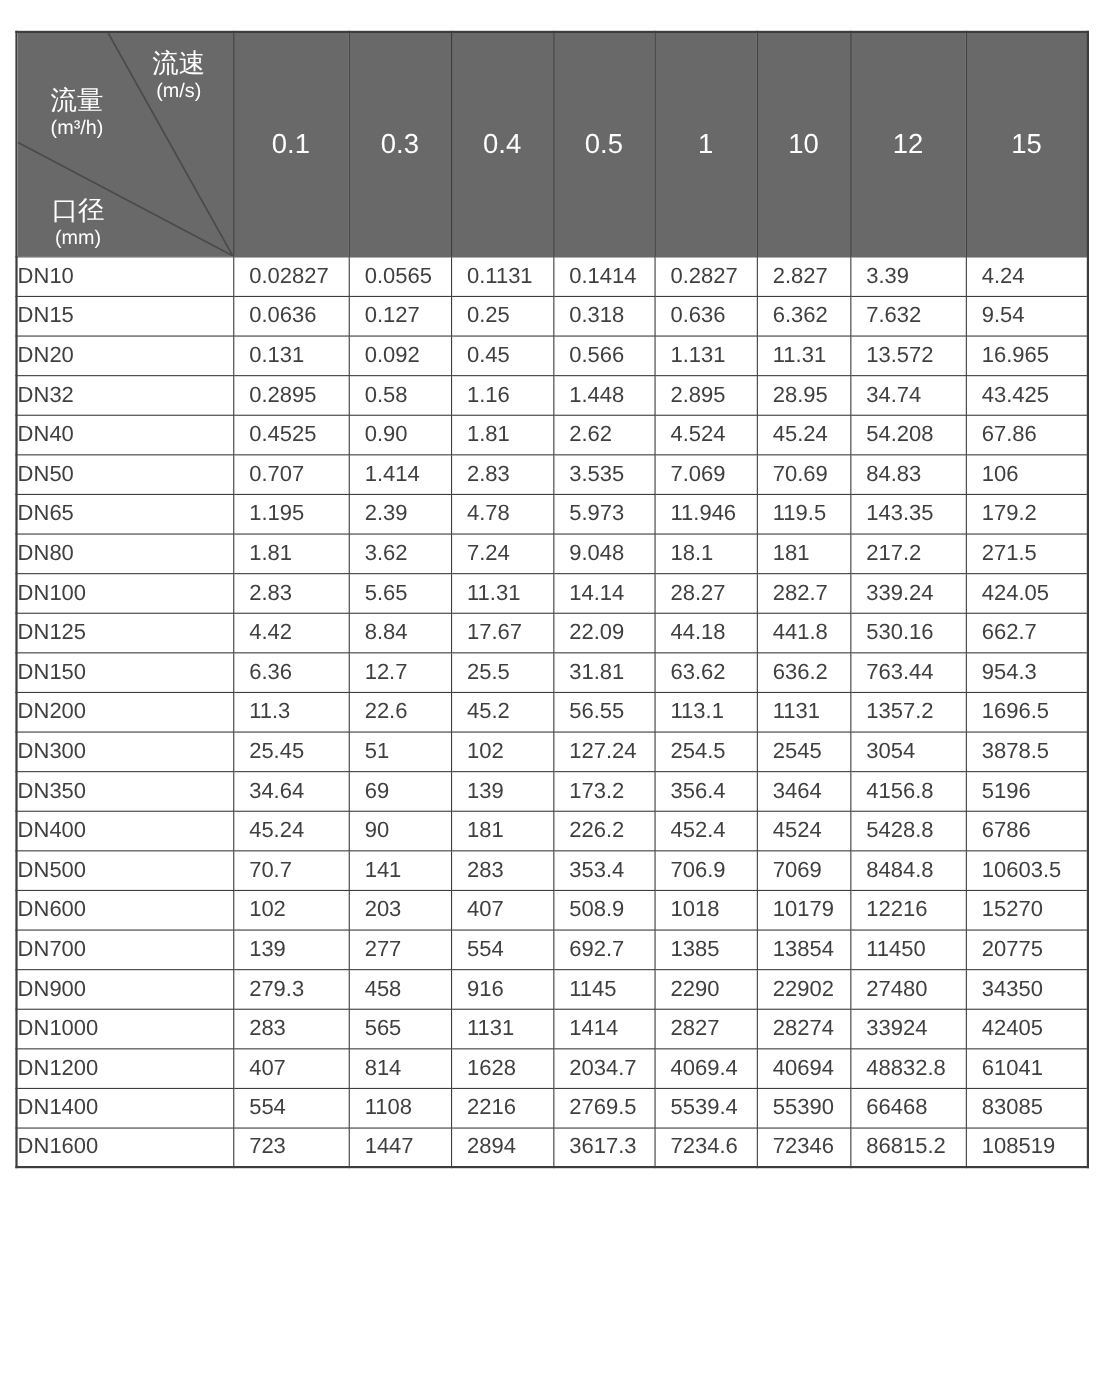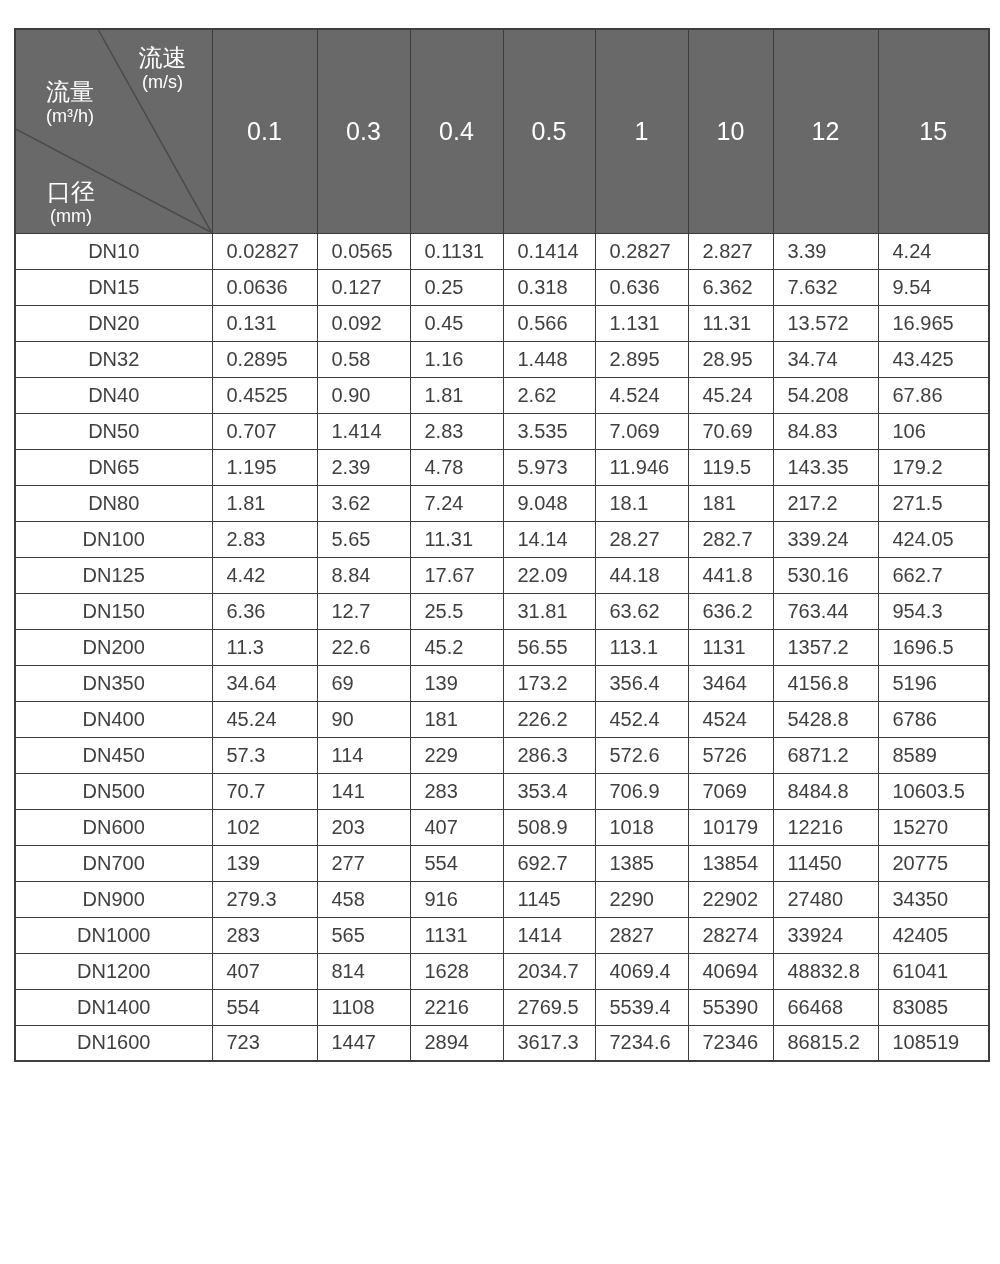--- a/index.html
+++ b/index.html
@@ -57,21 +57,21 @@
     border: 1px solid #3d3d3d;
     height: 36px;
     font-size: 20px;
     color: #3f3f3f;
     padding: 0 0 0 14px;
     text-align: left;
     vertical-align: middle;
     overflow: hidden;
     white-space: nowrap;
   }
-  tbody td.dn { text-align: center; padding: 0; }
+  tbody td.dn { text-align: left; padding: 0; }
 </style>
 </head>
 <body>
 
 <div class="table-wrap">
   <table class="flow-table">
     <colgroup>
       <col class="c0">
         <col class="c1">
         <col class="c2">
@@ -239,20 +239,31 @@
           <td>11.3</td>
           <td>22.6</td>
           <td>45.2</td>
           <td>56.55</td>
           <td>113.1</td>
           <td>1131</td>
           <td>1357.2</td>
           <td>1696.5</td>
         </tr>
         <tr>
+          <td class="dn">DN300</td>
+          <td>25.45</td>
+          <td>51</td>
+          <td>102</td>
+          <td>127.24</td>
+          <td>254.5</td>
+          <td>2545</td>
+          <td>3054</td>
+          <td>3878.5</td>
+        </tr>
+        <tr>
           <td class="dn">DN350</td>
           <td>34.64</td>
           <td>69</td>
           <td>139</td>
           <td>173.2</td>
           <td>356.4</td>
           <td>3464</td>
           <td>4156.8</td>
           <td>5196</td>
         </tr>
@@ -261,31 +272,20 @@
           <td>45.24</td>
           <td>90</td>
           <td>181</td>
           <td>226.2</td>
           <td>452.4</td>
           <td>4524</td>
           <td>5428.8</td>
           <td>6786</td>
         </tr>
         <tr>
-          <td class="dn">DN450</td>
-          <td>57.3</td>
-          <td>114</td>
-          <td>229</td>
-          <td>286.3</td>
-          <td>572.6</td>
-          <td>5726</td>
-          <td>6871.2</td>
-          <td>8589</td>
-        </tr>
-        <tr>
           <td class="dn">DN500</td>
           <td>70.7</td>
           <td>141</td>
           <td>283</td>
           <td>353.4</td>
           <td>706.9</td>
           <td>7069</td>
           <td>8484.8</td>
           <td>10603.5</td>
         </tr>

